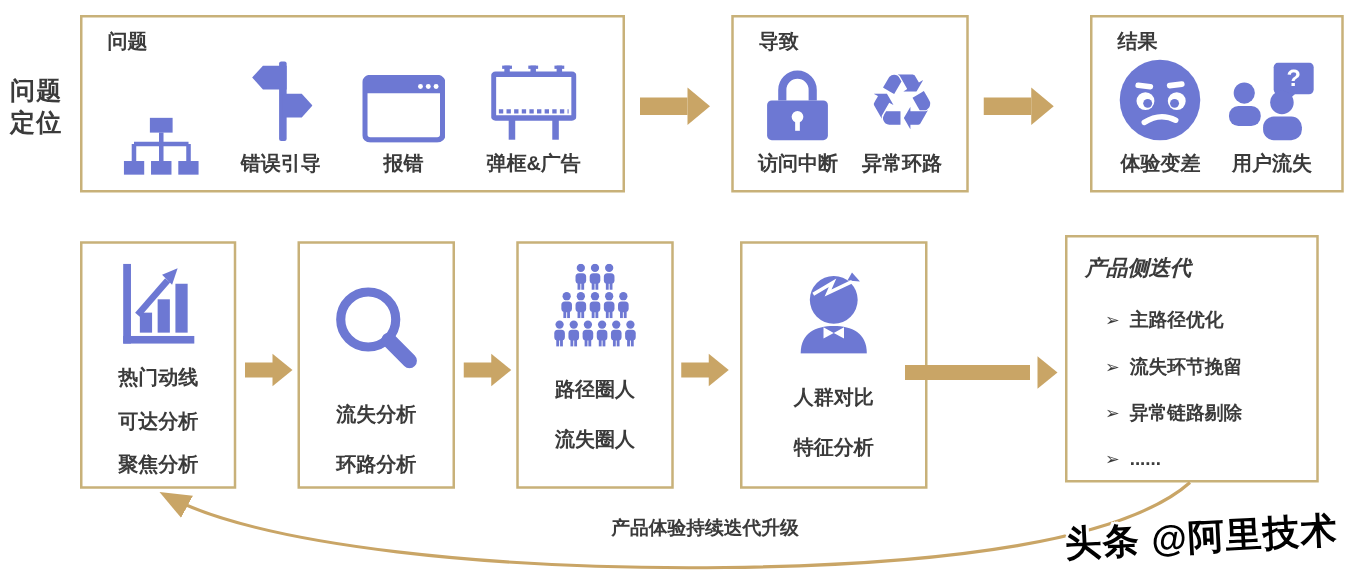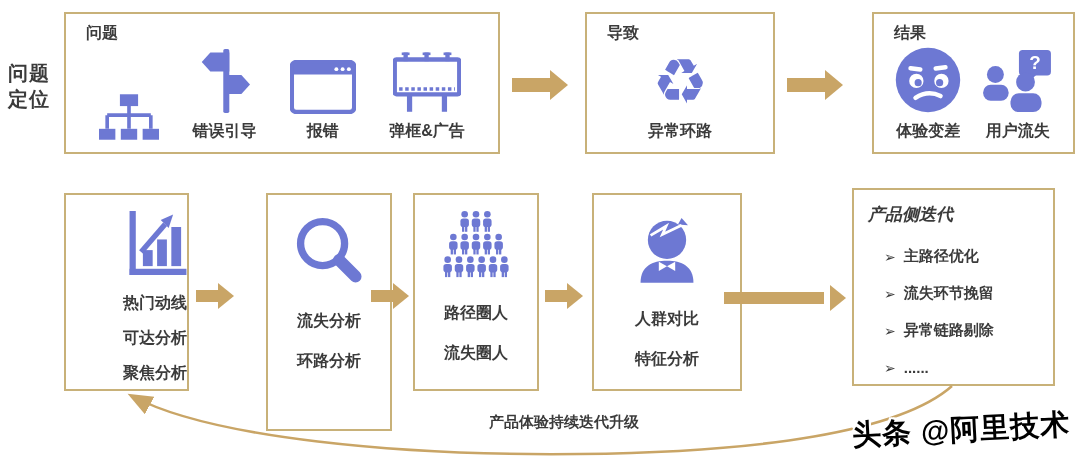--- a/index.html
+++ b/index.html
@@ -165,20 +165,31 @@
 
   <div class="barrow" style="left:512px;top:70px;width:56px;">
     <div class="shaft" style="width:38px;"></div>
       <div class="head"></div>
   </div>
 
   <div class="box" style="left:585px;top:12px;width:190px;height:142px;">
     <div class="box-title">导致</div>
     <div class="icon-row">
       <div class="icon-item">
+        <span class="ic">
+          <svg width="54" height="58" viewBox="0 0 56 62" fill="currentColor">
+            <path d="M15 26 V17 a13 13 0 0 1 26 0 V26" fill="none" stroke="currentColor" stroke-width="7"></path>
+            <rect x="2" y="26" width="52" height="34" rx="4"></rect>
+            <circle cx="28" cy="40" r="5" fill="#fff"></circle>
+            <rect x="26" y="43" width="4" height="9" fill="#fff"></rect>
+          </svg>
+        </span>
+        <span class="item-label">访问中断</span>
+      </div>
+      <div class="icon-item">
         <span class="ic recycle-glyph">♻</span>
         <span class="item-label">异常环路</span>
       </div>
     </div>
   </div>
 
   <div class="barrow" style="left:787px;top:70px;width:56px;">
     <div class="shaft" style="width:38px;"></div>
       <div class="head"></div>
   </div>
@@ -211,21 +222,21 @@
               <rect x="0" y="37" width="27" height="17" rx="8"></rect>
             <circle cx="45" cy="34" r="10"></circle>
               <rect x="29" y="46" width="33" height="20" rx="9"></rect>
           </svg>
         </span>
         <span class="item-label">用户流失</span>
       </div>
     </div>
   </div>
 
-  <div class="box step-box" style="left:64px;top:193px;width:125px;height:198px;padding-top:16px;align-items:flex-end;">
+  <div class="box step-box" style="left:64px;top:193px;width:125px;height:198px;padding-top:16px;">
     <span class="ic" style="margin-bottom:10px;">
       <svg width="58" height="64" viewBox="0 0 64 72" fill="currentColor">
         <rect x="0" y="0" width="7" height="72"></rect>
           <rect x="0" y="65" width="64" height="7"></rect>
         <rect x="15" y="44" width="11" height="18"></rect>
           <rect x="31" y="32" width="11" height="30"></rect>
           <rect x="47" y="18" width="11" height="44"></rect>
         <line x1="13" y1="46" x2="40" y2="15" stroke="currentColor" stroke-width="6"></line>
         <polygon points="49,4 35,10 44,19"></polygon>
       </svg>
@@ -235,21 +246,21 @@
       <div class="step-line">可达分析</div>
       <div class="step-line">聚焦分析</div>
     </div>
   </div>
 
   <div class="barrow small" style="left:196px;top:283px;width:38px;">
     <div class="shaft" style="width:24px;"></div>
       <div class="head"></div>
   </div>
 
-  <div class="box step-box" style="left:238px;top:193px;width:126px;height:238px;padding-top:22px;margin-left:28px;">
+  <div class="box step-box" style="left:238px;top:193px;width:126px;height:198px;padding-top:34px;">
     <span class="ic" style="margin-bottom:18px;">
       <svg width="66" height="66" viewBox="0 0 72 72" fill="none">
         <circle cx="29" cy="29" r="24" stroke="currentColor" stroke-width="8"></circle>
         <line x1="47" y1="47" x2="65" y2="65" stroke="currentColor" stroke-width="13" stroke-linecap="round"></line>
       </svg>
     </span>
     <div class="step-lines" style="line-height:40px;">
       <div class="step-line">流失分析</div>
       <div class="step-line">环路分析</div>
     </div>

